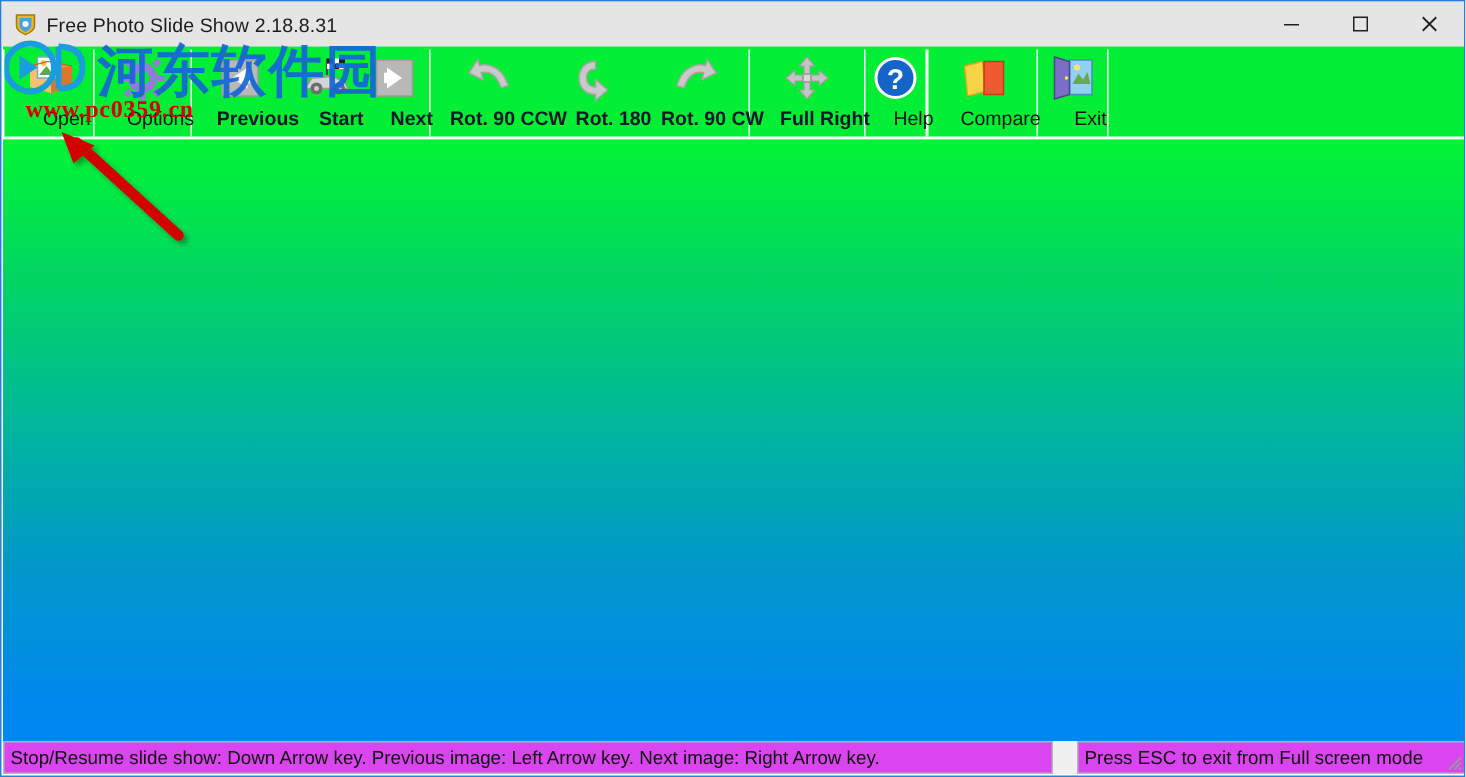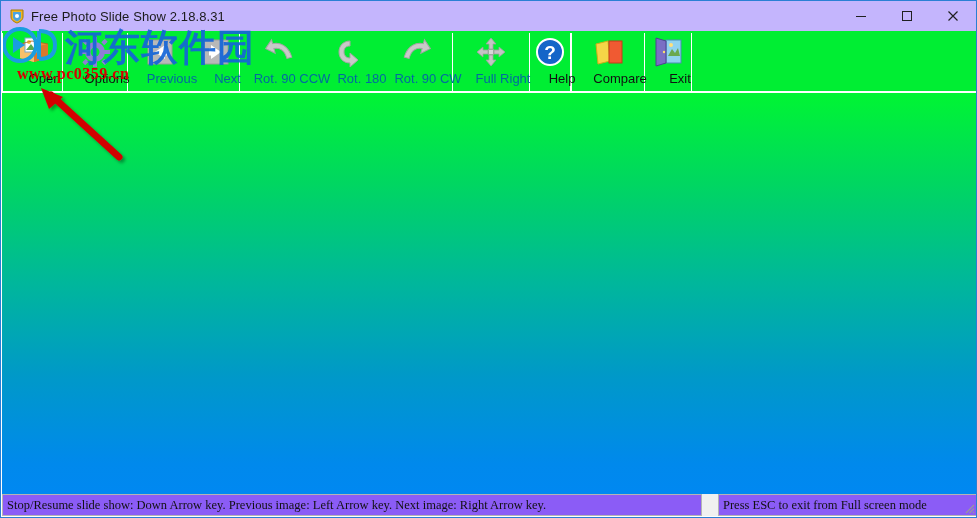--- a/index.html
+++ b/index.html
@@ -21,21 +21,21 @@
     border: 1px solid #2a7fd4;
     box-sizing: border-box;
   }
 
   
   .titlebar {
     position: absolute;
     left: 0; top: 0;
     width: 100%;
     height: 30px;
-    background: #c4b5fd;
+    background: #e5e5e5;
     display: flex;
     align-items: center;
     box-sizing: border-box;
   }
   .title-icon {
     width: 18px;
     height: 18px;
     margin-left: 7px;
     margin-right: 5px;
     position: relative;
@@ -103,21 +103,21 @@
   }
   .tb-btn .tb-label {
     font-size: 13px;
     line-height: 15px;
     margin-top: 3px;
     white-space: nowrap;
     color: #111111;
     font-family: "Liberation Sans", sans-serif;
     padding-left: 24px;
   }
-  .tb-btn.disabled .tb-label { color: #0369a1; }
+  .tb-btn.disabled .tb-label { color: #0f172a; font-weight: bold; }
   .tb-btn.hot {
     background:
       repeating-conic-gradient(#f2f2f2 0% 25%, #ffffff 0% 50%) 0 0 / 6px 6px;
     border: 1px solid #a8a8a8;
     margin-top: 1px;
     height: 58px;
   }
 
   
   .image-area {
@@ -145,30 +145,30 @@
     bottom: 1px;
     width: 975px;
     height: 22px;
     background: #f0f0f0;
     display: flex;
     align-items: stretch;
     box-sizing: border-box;
   }
   .status-pane {
     border: 1px solid #b4b4b4;
-    background: #8b5cf6;
+    background: #d946ef;
     display: flex;
     align-items: center;
     padding: 0 4px;
     box-sizing: border-box;
     font-size: 12.5px;
     color: #111111;
     white-space: nowrap;
     overflow: hidden;
-    font-family: Liberation Serif, serif;
+    font-family: Liberation Sans, sans-serif;
   }
   .status-pane.left { width: 700px; }
   .status-pane.right { flex: 1 1 auto; margin-left: 16px; }
   .grip {
     position: absolute;
     right: 2px;
     bottom: 2px;
     width: 14px;
     height: 14px;
   }
@@ -302,20 +302,41 @@
       <div class="tb-icon">
         <svg width="32" height="32" viewBox="0 0 32 32">
           <rect x="4" y="4" width="24" height="24" fill="#b8b8b8" stroke="#9a9a9a" stroke-width="1"></rect>
           <path d="M21 9 L11 16 L21 23 Z" fill="#ffffff"></path>
           <rect x="19" y="12.5" width="4" height="7" fill="#ffffff"></rect>
         </svg>
       </div>
       <div class="tb-label">Previous</div>
     </div>
 
+    <div class="tb-btn disabled" style="width:47px">
+      <div class="tb-icon">
+        <svg width="36" height="32" viewBox="0 0 36 32">
+          <path d="M4 22 L8 16 L22 15 L30 19 L32 23 L4 23 Z" fill="#d5d5d5" stroke="#9a9a9a" stroke-width="1"></path>
+          <circle cx="11" cy="23" r="4" fill="#6d6d6d"></circle>
+          <circle cx="26" cy="23" r="4" fill="#6d6d6d"></circle>
+          <circle cx="11" cy="23" r="1.6" fill="#cfcfcf"></circle>
+          <circle cx="26" cy="23" r="1.6" fill="#cfcfcf"></circle>
+          <path d="M18 14 L18 3" stroke="#4b4b4b" stroke-width="1.4"></path>
+          <g>
+            <rect x="18" y="3" width="4" height="3.5" fill="#202020"></rect>
+            <rect x="22" y="3" width="4" height="3.5" fill="#ffffff"></rect>
+            <rect x="18" y="6.5" width="4" height="3.5" fill="#ffffff"></rect>
+            <rect x="22" y="6.5" width="4" height="3.5" fill="#202020"></rect>
+            <rect x="26" y="3" width="4" height="3.5" fill="#202020"></rect>
+            <rect x="26" y="6.5" width="4" height="3.5" fill="#ffffff"></rect>
+          </g>
+        </svg>
+      </div>
+      <div class="tb-label">Start</div>
+    </div>
 
     <div class="tb-btn disabled" style="width:47px">
       <div class="tb-icon">
         <svg width="32" height="32" viewBox="0 0 32 32">
           <rect x="4" y="4" width="24" height="24" fill="#b8b8b8" stroke="#9a9a9a" stroke-width="1"></rect>
           <path d="M11 9 L21 16 L11 23 Z" fill="#ffffff"></path>
           <rect x="9" y="12.5" width="4" height="7" fill="#ffffff"></rect>
         </svg>
       </div>
       <div class="tb-label">Next</div>

